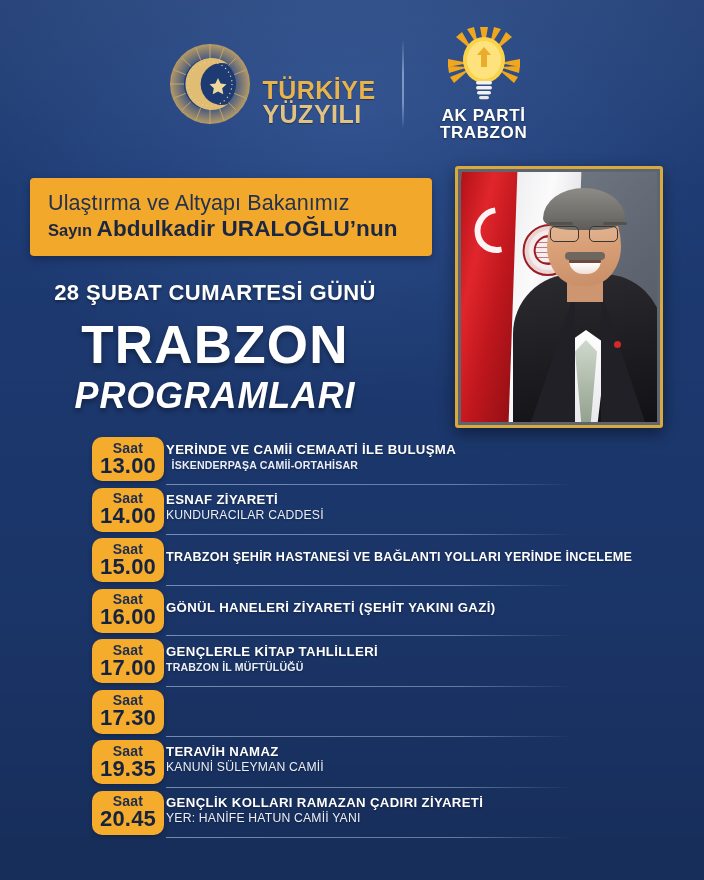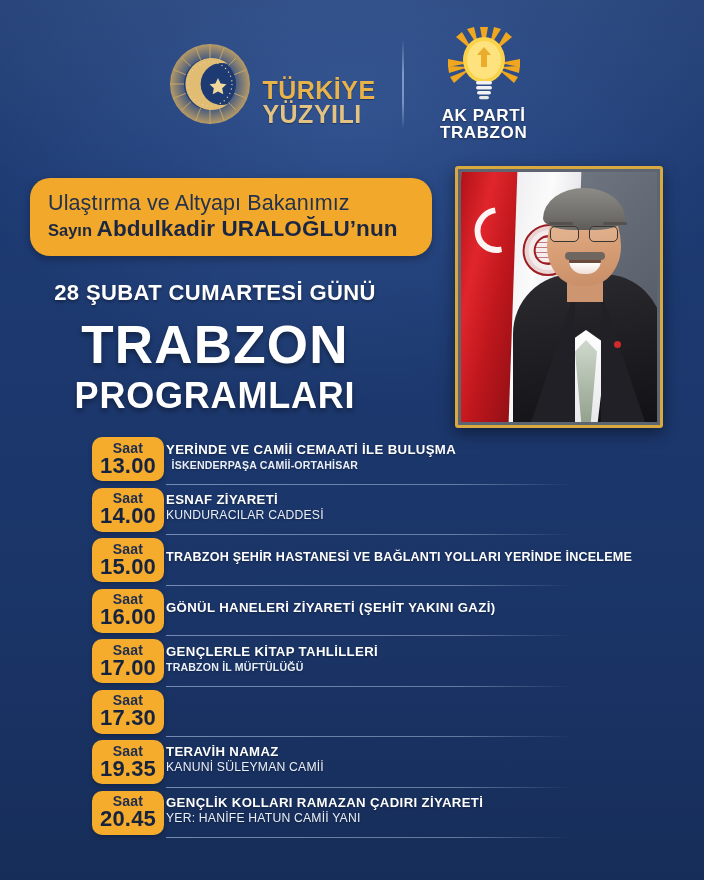--- a/index.html
+++ b/index.html
@@ -51,21 +51,21 @@
     display:flex;flex-direction:column;align-items:center;line-height:1.0;
     font-weight:bold;color:#ffffff;letter-spacing:.6px;
     text-shadow:0 1px 2px rgba(0,0,0,.45);
   }
   .logo-ak-text .l1{font-size:17px;}
   .logo-ak-text .l2{font-size:17px;}
 
   
   .banner{
     position:absolute;left:30px;top:178px;width:402px;min-height:78px;
-    background:#f2a92b;border-radius:20px;
+    background:#f2a92b;border-radius:4px;
     box-shadow:0 3px 9px rgba(0,0,0,.3);
     display:flex;flex-direction:column;justify-content:center;
     padding:9px 16px 11px 18px;box-sizing:border-box;z-index:6;
   }
   .banner-l1{
     font-size:21.5px;color:#24324d;letter-spacing:.1px;line-height:1.12;
     white-space:nowrap;
   }
   .banner-l2{
     line-height:1.12;white-space:nowrap;margin-top:1px;
@@ -81,21 +81,21 @@
     text-shadow:0 2px 3px rgba(0,0,0,.35);z-index:6;
   }
   .title-main{
     position:absolute;left:0;top:318px;width:430px;text-align:center;
     font-size:53px;font-weight:bold;color:#ffffff;letter-spacing:1.2px;
     line-height:1;text-shadow:0 3px 5px rgba(0,0,0,.38);z-index:6;
   }
   .title-sub{
     position:absolute;left:0;top:378px;width:430px;text-align:center;
     font-size:36px;font-weight:bold;color:#ffffff;letter-spacing:.8px;
-    line-height:1;text-shadow:0 3px 5px rgba(0,0,0,.38);z-index:6;
+    line-height:1;text-shadow:0 3px 5px rgba(0,0,0,.38);z-index:6;font-style:italic;
   }
 
   
   .portrait{
     position:absolute;left:455px;top:166px;width:208px;height:262px;
     border:3px solid #d8a93f;border-radius:3px;box-sizing:border-box;
     box-shadow:0 5px 16px rgba(0,0,0,.45);overflow:hidden;z-index:6;
     background:#5d6570;
   }
   .portrait-inner{position:absolute;inset:3px;overflow:hidden;background:#666e79;}

